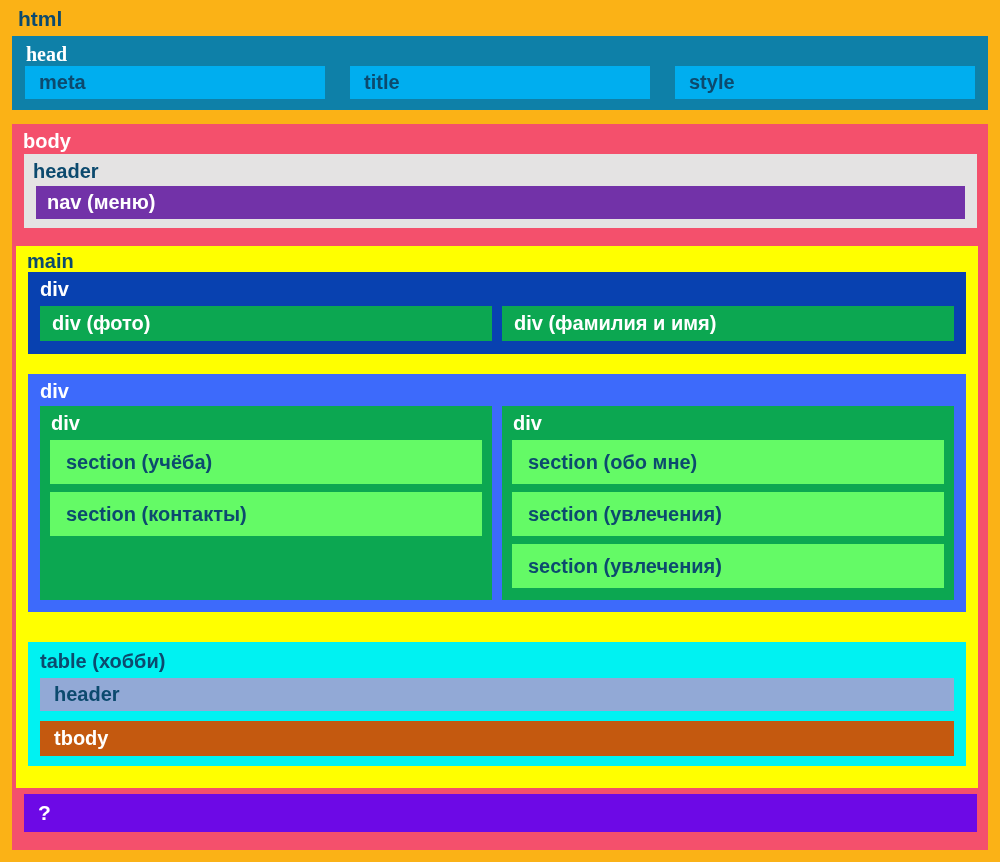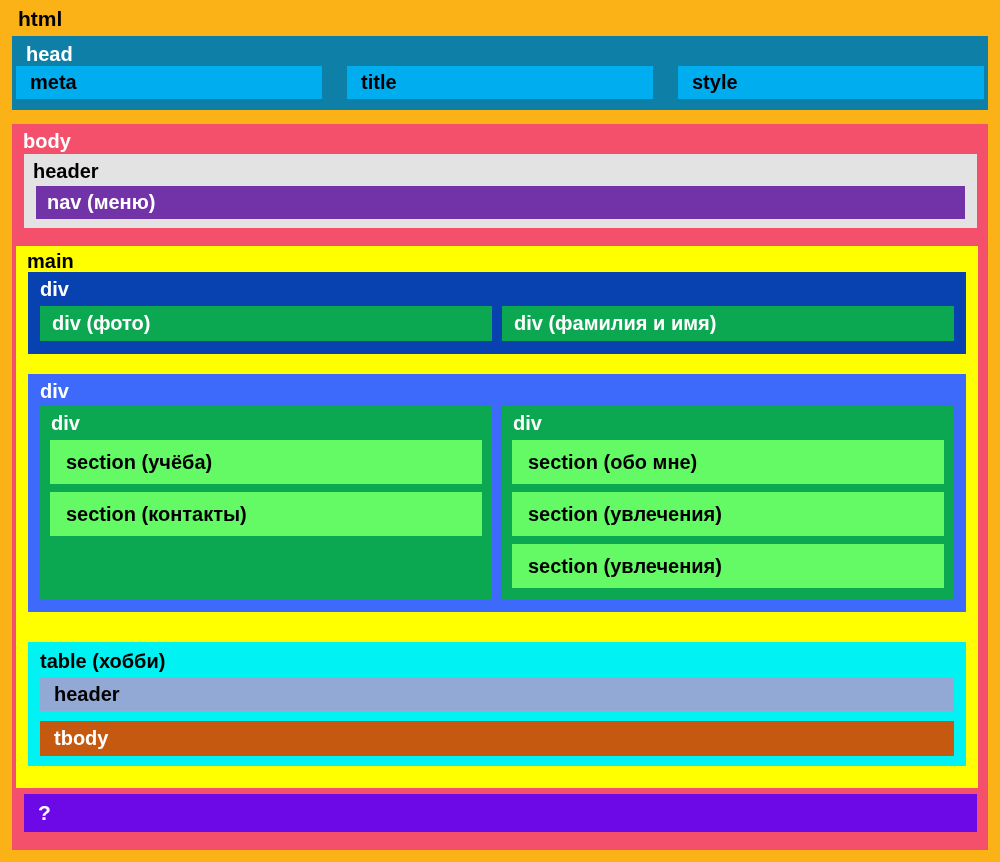--- a/index.html
+++ b/index.html
@@ -10,29 +10,29 @@
     position: relative;
     width: 1000px;
     height: 862px;
     background: #FBB216;
     font-weight: 700;
     color: #101010;
     overflow: hidden;
   }
   .lbl { font-size: 20px; line-height: 24px; white-space: nowrap; font-weight: 700; }
   .white { color: #ffffff; }
-  .black { color: #000000; }
+  .black { color: #0c4a6e; }
 
   
   .html-label { padding: 7px 0 0 18px; height: 36px; font-size: 21px; }
 
   
   .head-box { margin: 0 12px; height: 74px; background: #0E80A8; }
-  .head-label { padding: 6px 0 0 14px; height: 30px; }
-  .head-row { display: flex; gap: 25px; margin: 0 4px; }
+  .head-label { padding: 6px 0 0 14px; height: 30px; font-family: Liberation Serif, serif; }
+  .head-row { display: flex; gap: 25px; margin: 0 13px; }
   .head-item { flex: 1 1 0; height: 33px; background: #00AEEF; font-size: 20px; line-height: 33px; padding-left: 14px; }
 
   
   .body-box { margin: 14px 12px 0; height: 726px; background: #F4506C; }
   .body-label { padding: 5px 0 0 11px; height: 30px; }
 
   
   .header-box { margin: 0 11px 0 12px; height: 74px; background: #E4E3E3; }
   .header-label { padding: 5px 0 0 9px; height: 32px; }
   .nav-box { margin: 0 12px; height: 33px; background: #7232A8; font-size: 20px; line-height: 33px; padding-left: 11px; }

